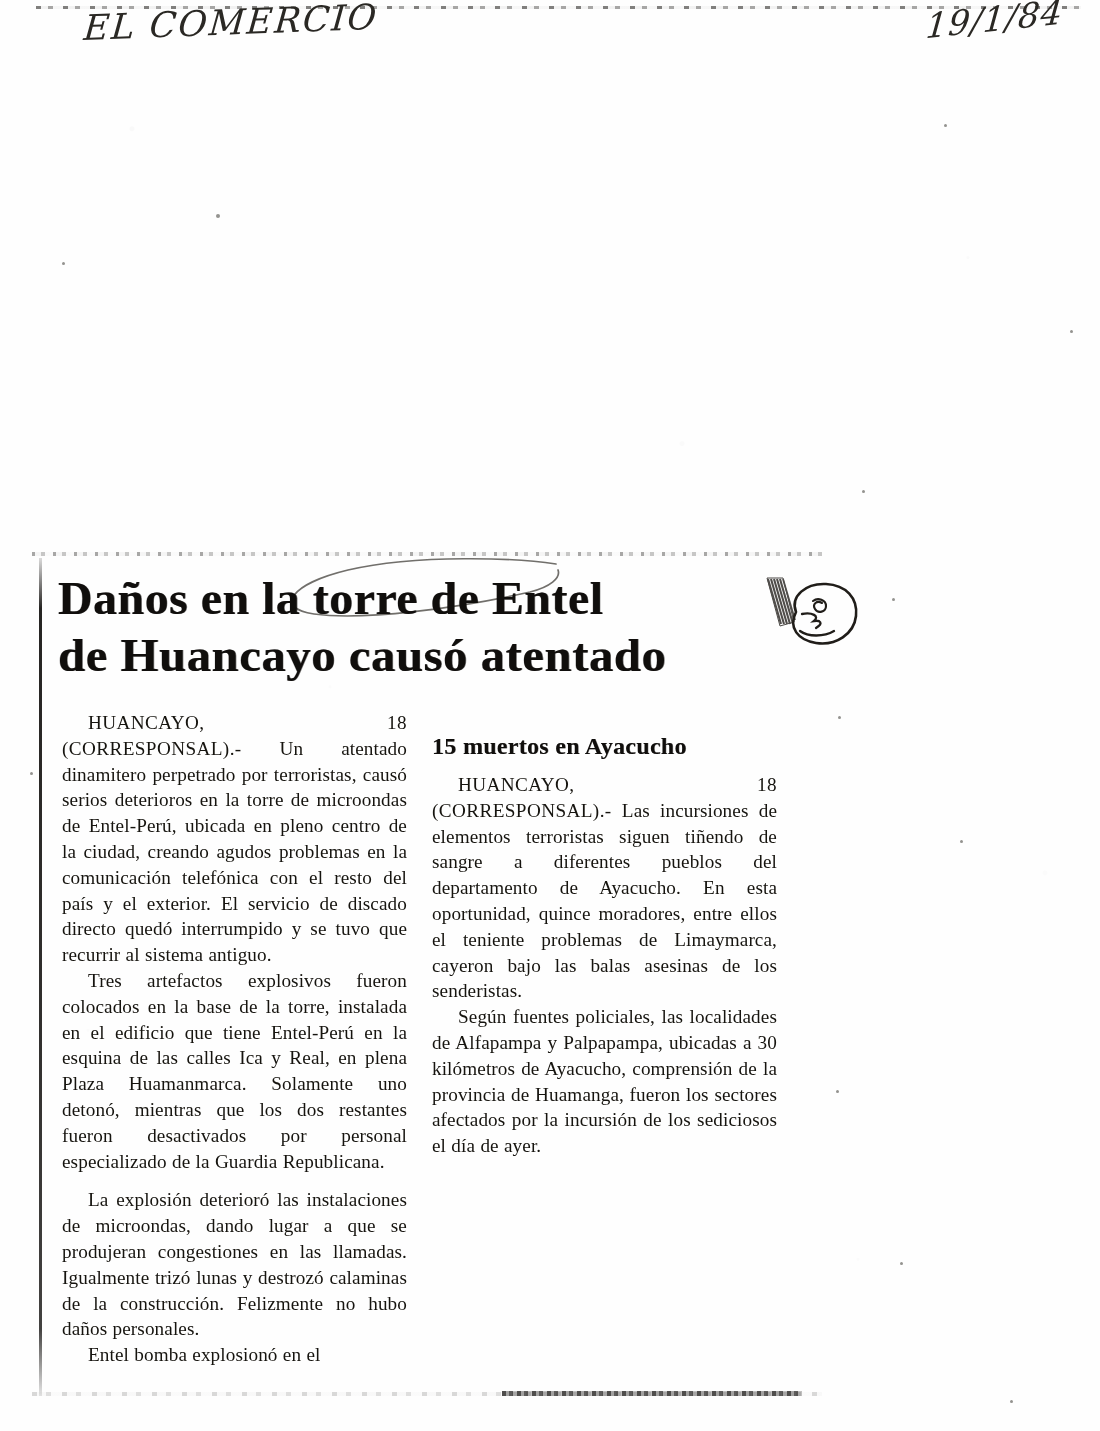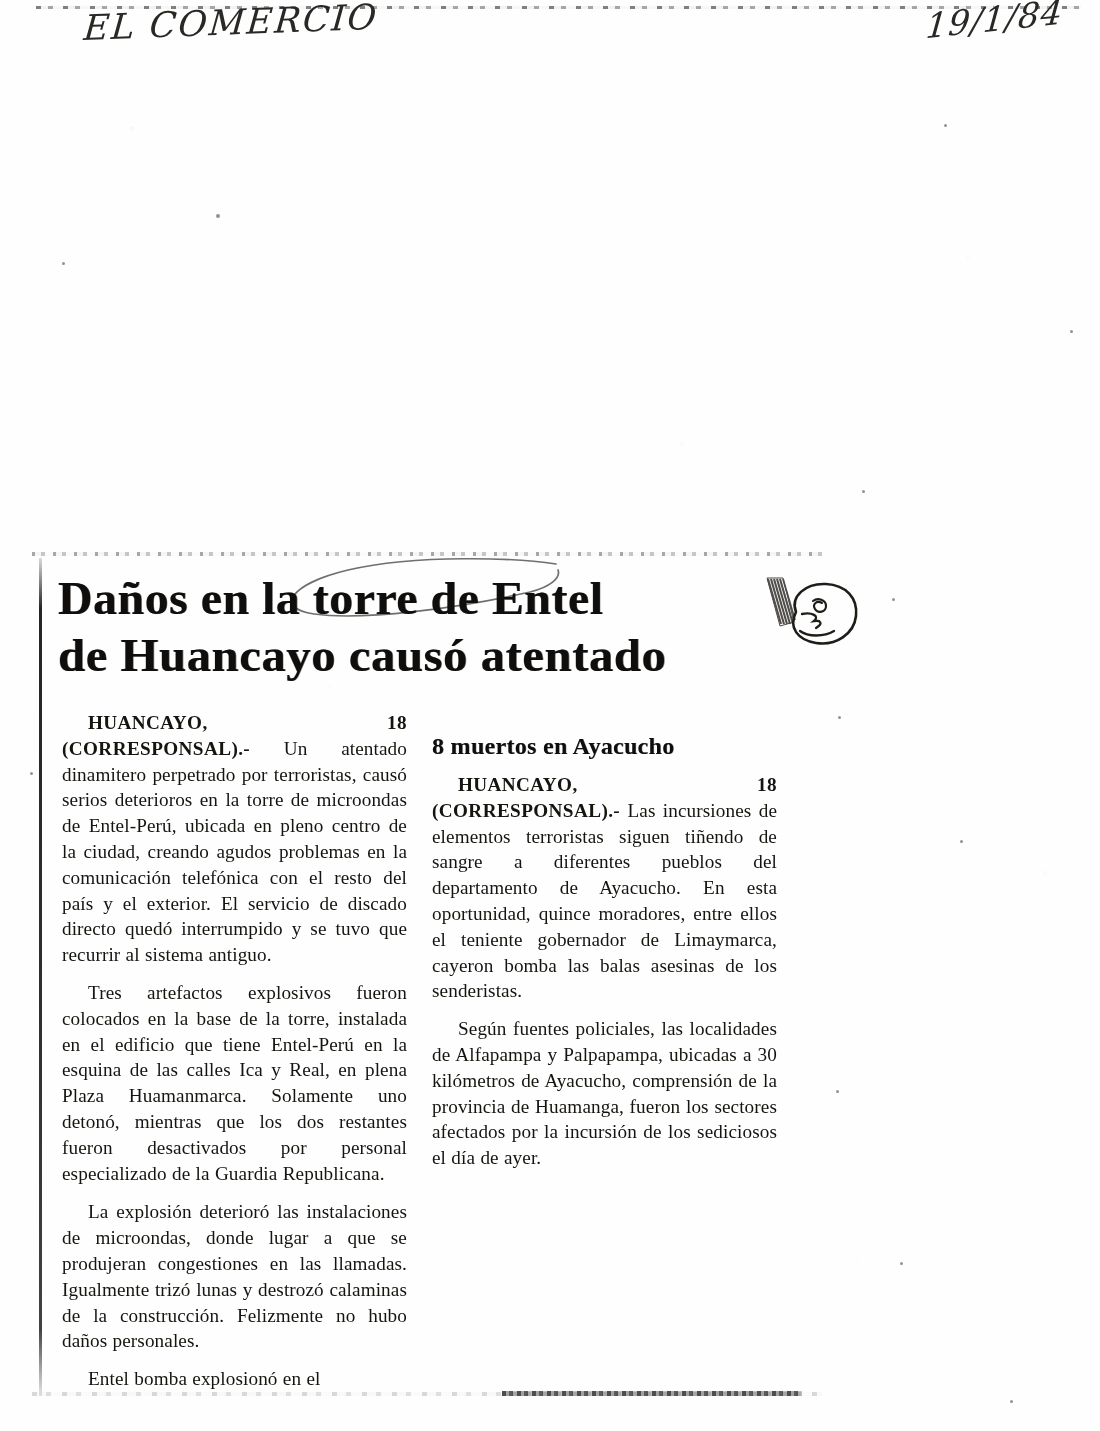--- a/index.html
+++ b/index.html
@@ -176,25 +176,25 @@
     font-size: 19.2px;
     line-height: 25.8px;
     text-align: justify;
     text-indent: 26px;
     color: #16140f;
     letter-spacing: 0.1px;
     word-spacing: 0.4px;
     -webkit-font-smoothing: none;
   }
   .col-para.no-indent { text-indent: 0; }
-  .col-para + .col-para { margin-top: 12px; }
+  .col-para + .col-para { margin-top: 0; }
   .gap-above { margin-top: 13px !important; }
 
   .dateline {
-    font-weight: bold;
+    font-weight: normal;
     letter-spacing: 0.4px;
   }
 
   .subhead {
     margin: 22px 0 12px 0;
     font-family: "Liberation Serif", serif;
     font-weight: bold;
     font-size: 24px;
     line-height: 28px;
     letter-spacing: 0.3px;
@@ -270,30 +270,30 @@
     </div>
 
     <div id="columns">
 
       <div class="column">
 
         <p class="col-para"><span class="dateline">HUANCAYO, 18 (CORRESPONSAL).-</span><span> Un atentado dinamitero perpetrado por terroristas, causó serios deterioros en la torre de microondas de Entel-Perú, ubicada en pleno centro de la ciudad, creando agudos problemas en la comunicación telefónica con el resto del país y el exterior. El servicio de discado directo quedó interrumpido y se tuvo que recurrir al sistema antiguo.</span></p>
 
         <p class="col-para">Tres artefactos explosivos fueron colocados en la base de la torre, instalada en el edificio que tiene Entel-Perú en la esquina de las calles Ica y Real, en plena Plaza Huamanmarca. Solamente uno detonó, mientras que los dos restantes fueron desactivados por personal especializado de la Guardia Republicana.</p>
 
-        <p class="col-para gap-above">La explosión deterioró las instalaciones de microondas, donde lugar a que se produjeran congestiones en las llamadas. Igualmente trizó lunas y destrozó calaminas de la construcción. Felizmente no hubo daños personales.</p>
+        <p class="col-para gap-above">La explosión deterioró las instalaciones de microondas, dando lugar a que se produjeran congestiones en las llamadas. Igualmente trizó lunas y destrozó calaminas de la construcción. Felizmente no hubo daños personales.</p>
 
         <p class="col-para">Entel bomba explosionó en el</p>
       </div>
 
       <div class="column">
 
 
-        <h2 class="subhead">8 muertos en Ayacucho</h2>
-
-        <p class="col-para"><span class="dateline">HUANCAYO, 18 (CORRESPONSAL).-</span><span> Las incursiones de elementos terroristas siguen tiñendo de sangre a diferentes pueblos del departamento de Ayacucho. En esta oportunidad, quince moradores, entre ellos el teniente gobernador de Limaymarca, cayeron bomba las balas asesinas de los senderistas.</span></p>
+        <h2 class="subhead">15 muertos en Ayacucho</h2>
+
+        <p class="col-para"><span class="dateline">HUANCAYO, 18 (CORRESPONSAL).-</span><span> Las incursiones de elementos terroristas siguen tiñendo de sangre a diferentes pueblos del departamento de Ayacucho. En esta oportunidad, quince moradores, entre ellos el teniente problemas de Limaymarca, cayeron bajo las balas asesinas de los senderistas.</span></p>
 
         <p class="col-para">Según fuentes policiales, las localidades de Alfapampa y Palpapampa, ubicadas a 30 kilómetros de Ayacucho, comprensión de la provincia de Huamanga, fueron los sectores afectados por la incursión de los sediciosos el día de ayer.</p>
 
       </div>
     </div>
   </div>
 </div>
 
 </body></html>

